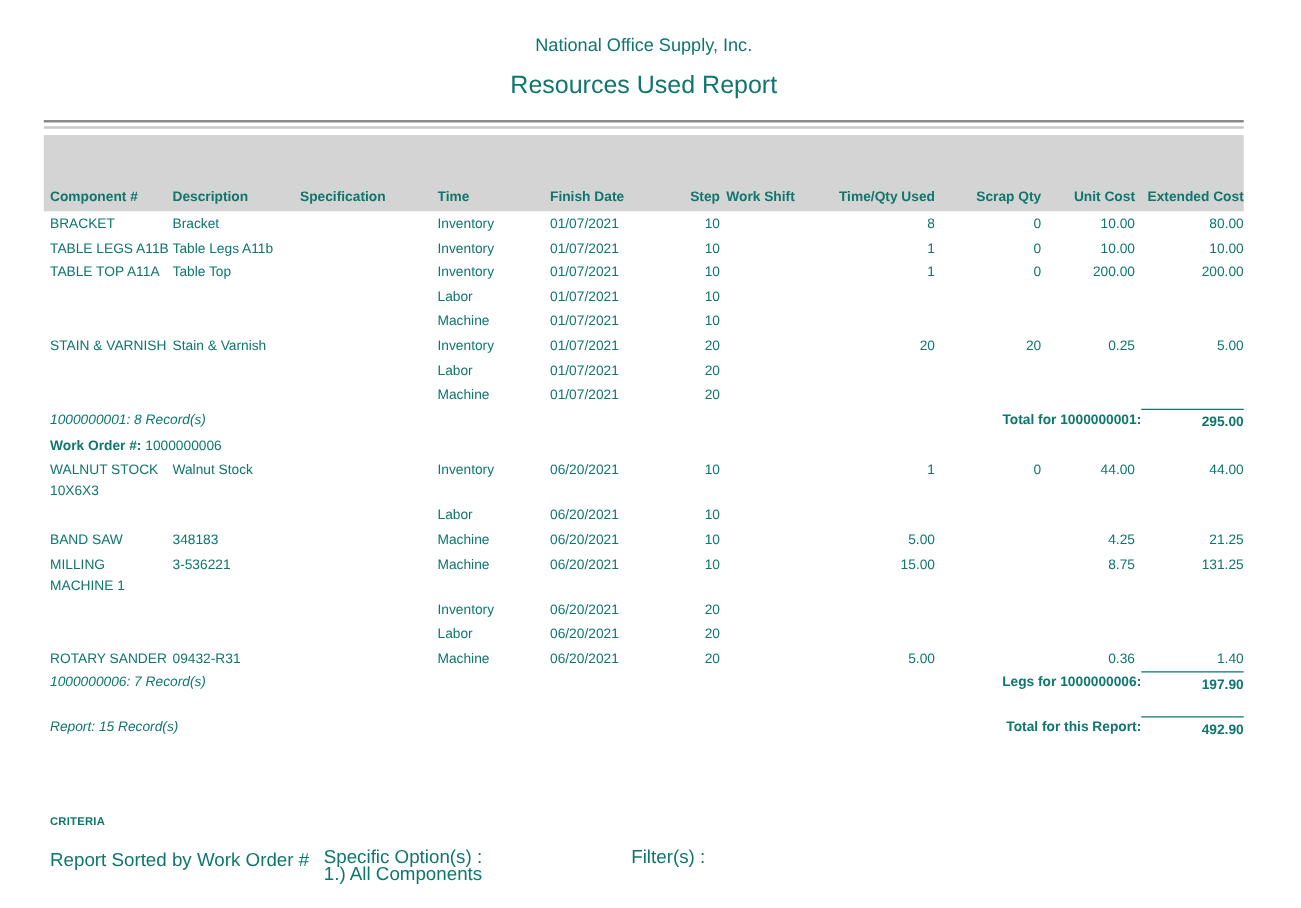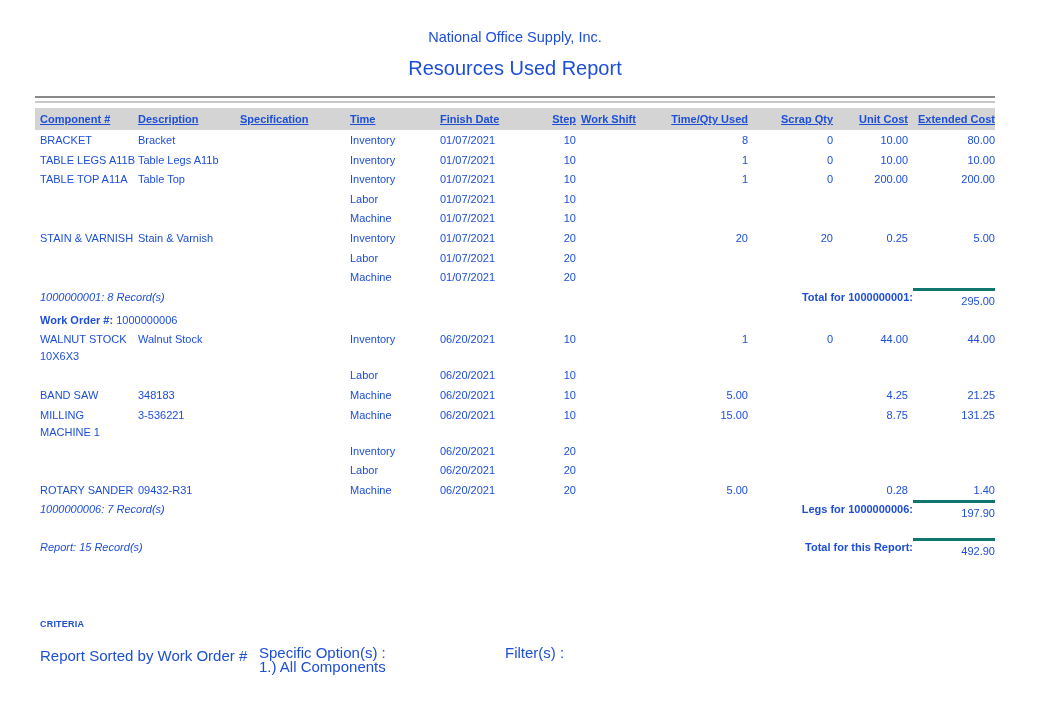--- a/index.html
+++ b/index.html
@@ -1,43 +1,43 @@
 <!DOCTYPE html>
 <html><head>
 <meta charset="utf-8">
 <style>
   html,body{margin:0;padding:0;background:#fff;}
   .page{
     width:1041px;height:726px;background:#ffffff;position:relative;
-    font-family:"Liberation Sans",sans-serif;color:#1d4ed8;overflow:hidden;
+    font-family:"Liberation Sans",sans-serif;color:#0f766e;overflow:hidden;
   }
   .content{position:absolute;left:35px;top:0;width:960px;}
   .company{ text-align:center;margin-top:29px;font-size:14.5px;line-height:17px;}
   .report-title{text-align:center;margin-top:7px;font-size:20px;line-height:30px;font-weight:400;}
   .rules{margin-top:13px;}
   .rule-dark{height:2px;background:#8a8a8a;}
   .rule-light{height:2px;background:#c9c9c9;margin-top:3px;}
   .thead{background:#d4d4d4;margin-top:5px;}
   .row{
     display:grid;
     grid-template-columns:103px 102px 110px 90px 95px 41px 87px 85px 85px 75px 87px;
     min-height:19.6px;align-items:start;
   }
   .cell{font-size:11px;line-height:17px;padding-top:2px;white-space:pre-line;overflow:hidden;}
   .cell.c0{padding-left:5px;}
   .cell.c6{padding-left:5px;}
   .r{text-align:right;}
-  .h{font-weight:bold;text-decoration:underline;padding-top:3px;padding-bottom:2px;}
+  .h{font-weight:bold;padding-top:3px;padding-bottom:2px;margin-top:39px;}
   .thead .h.c5,.thead .h.c7,.thead .h.c8,.thead .h.c9,.thead .h.c10{text-align:right;}
   .grouprow .cell{font-weight:bold;}
   .grouprow .wo-val{font-weight:normal;}
   .sumrow{grid-template-columns:481px 397px 82px;}
   .sumrow .cell.s0{font-style:italic;padding-left:5px;}
   .sumrow .cell.s1{font-weight:bold;text-align:right;}
-  .sumrow .cell.s2{text-align:right;font-weight:normal;border-top:3px solid #0f766e;margin-top:1px;}
+  .sumrow .cell.s2{text-align:right;font-weight:bold;border-top:1px solid #0f766e;margin-top:1px;}
   .reportrow{margin-top:15px;}
   .criteria{position:relative;margin-top:59px;height:80px;}
   .criteria-heading{position:absolute;left:5px;top:0;font-size:9px;font-weight:bold;letter-spacing:.2px;}
   .crit-line{position:absolute;font-size:15px;line-height:14px;white-space:pre-line;}
   .crit-sort{left:5px;top:30px;}
   .crit-spec{left:224px;top:27px;}
   .crit-filter{left:470px;top:27px;}
 </style>
 </head>
 <body>
@@ -259,21 +259,21 @@
         <div class="row itemrow">
           <div class="cell c0">ROTARY SANDER</div>
           <div class="cell c1">09432-R31</div>
           <div class="cell c2"></div>
           <div class="cell c3">Machine</div>
           <div class="cell c4">06/20/2021</div>
           <div class="cell r c5">20</div>
           <div class="cell c6"></div>
           <div class="cell r c7">5.00</div>
           <div class="cell r c8"></div>
-          <div class="cell r c9">0.28</div>
+          <div class="cell r c9">0.36</div>
           <div class="cell r c10">1.40</div>
         </div>
         <div class="row sumrow">
           <div class="cell s0">1000000006: 7 Record(s)</div>
           <div class="cell s1">Legs for 1000000006:</div>
           <div class="cell s2">197.90</div>
         </div>
         <div class="row sumrow reportrow">
           <div class="cell s0">Report: 15 Record(s)</div>
           <div class="cell s1">Total for this Report:</div>

